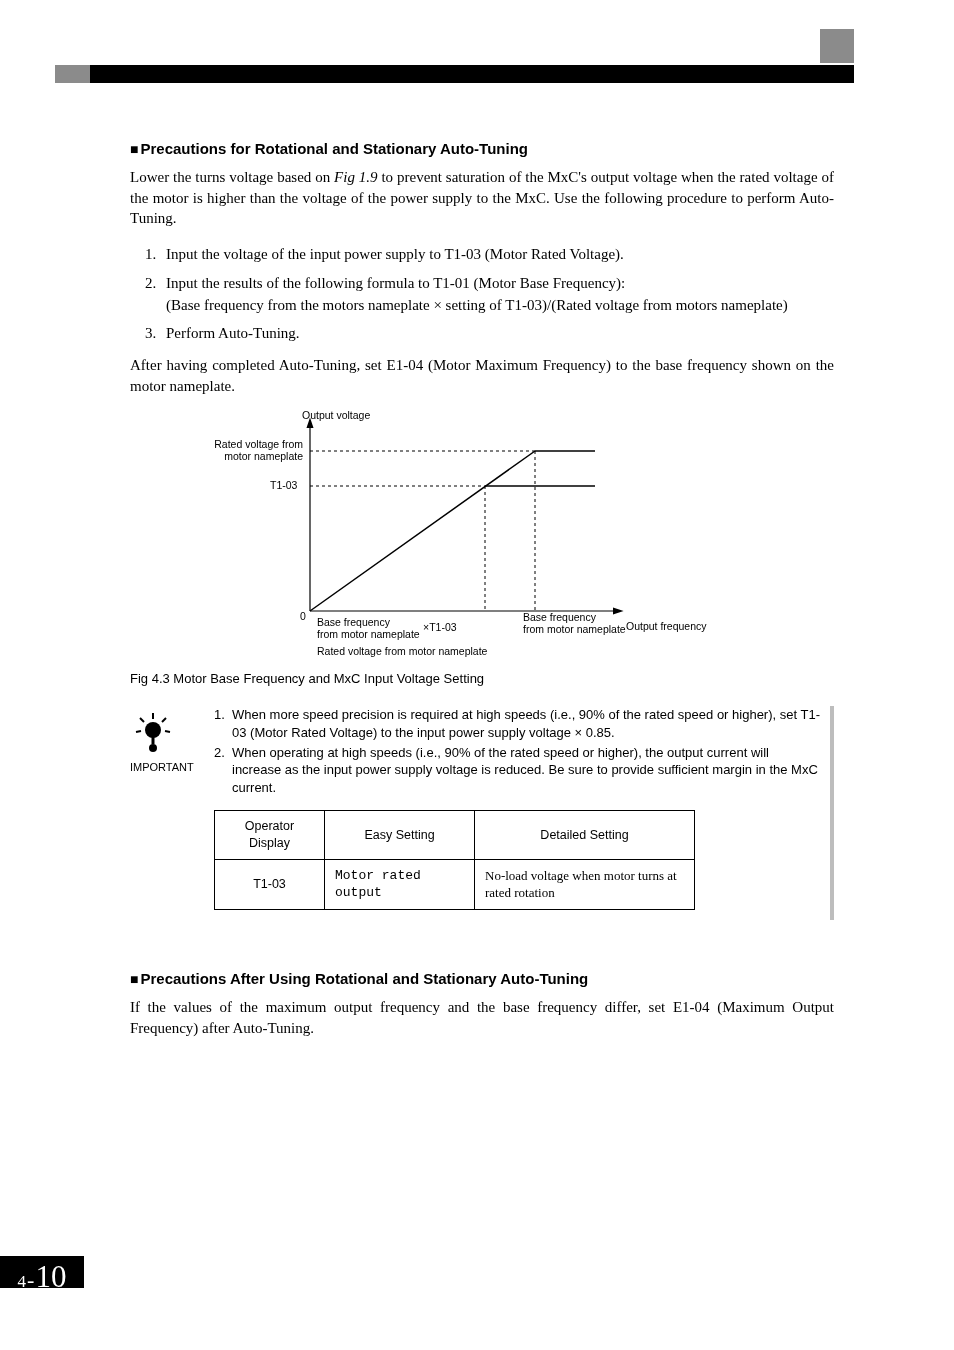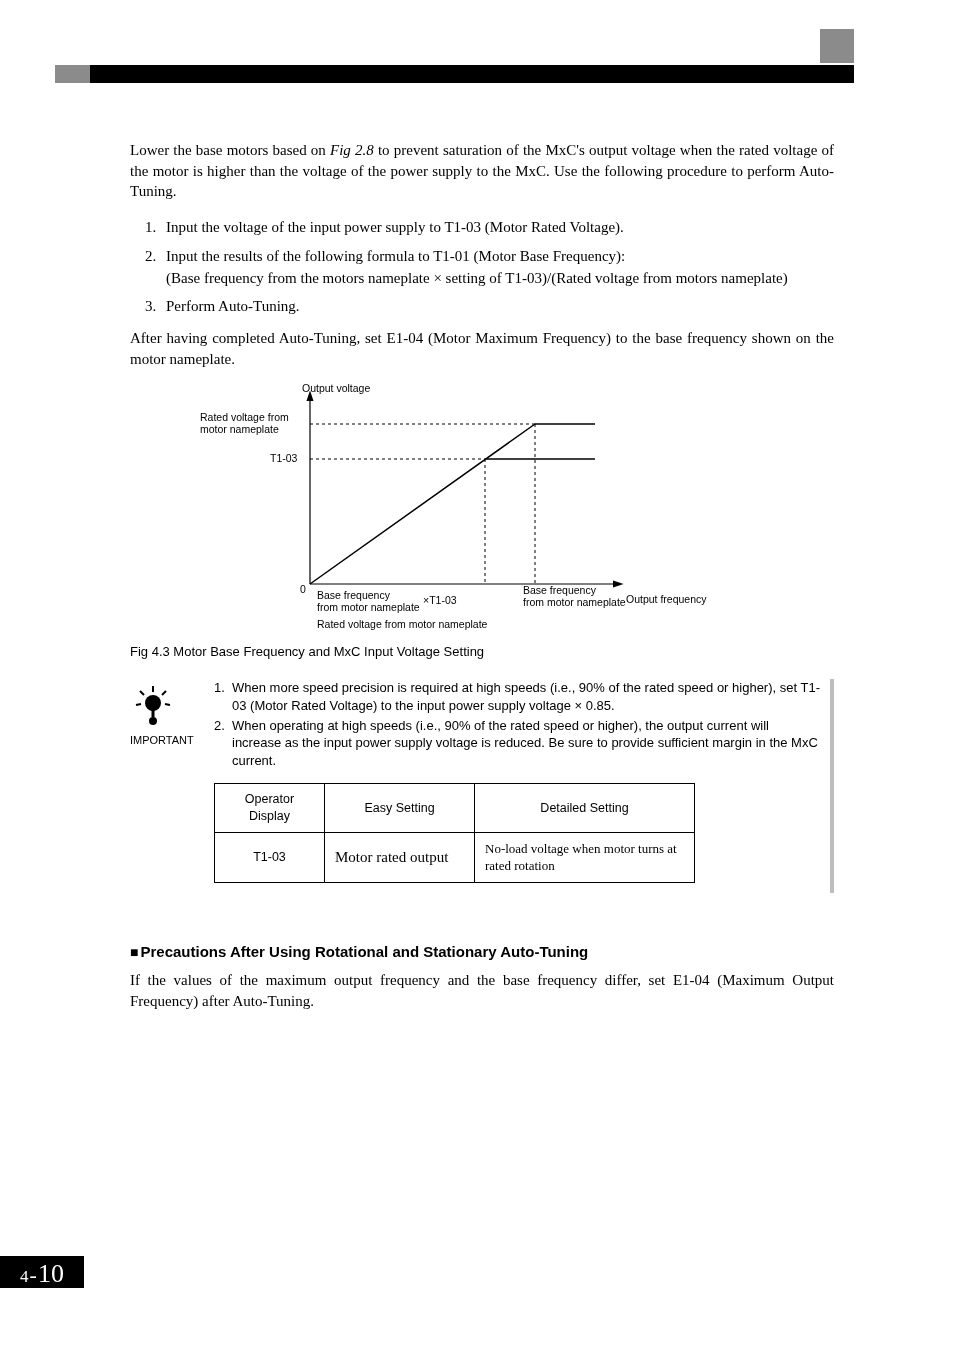--- a/index.html
+++ b/index.html
@@ -25,45 +25,46 @@
   .important-left { width: 84px; min-width: 84px; text-align: left; font-family: Arial, Helvetica, sans-serif; font-size: 11px; padding-top: 4px; }
   .important-icon { width: 46px; height: 46px; margin: 0 auto 3px auto; }
   .important-right { flex: 1; font-family: Arial, Helvetica, sans-serif; font-size: 13px; line-height: 1.35; padding-right: 10px; }
   .important-right .note-line { display: flex; margin-bottom: 2px; }
   .note-num { min-width: 18px; }
 
   table.settings { border-collapse: collapse; margin: 14px 0 10px 0; font-size: 13px; }
   table.settings th, table.settings td { border: 1px solid #000; padding: 7px 10px; vertical-align: middle; }
   table.settings th { font-family: Arial, Helvetica, sans-serif; font-weight: normal; font-size: 12.5px; text-align: center; }
   table.settings td.opcol { font-family: Arial, Helvetica, sans-serif; font-size: 12.5px; text-align: center; width: 110px; }
-  table.settings td.easy { font-family: Liberation Serif, serif; font-size: 15px; width: 150px; }
+  table.settings td.easy { font-family: Liberation Mono, monospace; font-size: 13px; width: 150px; }
   table.settings td.det { font-family: "Times New Roman", serif; font-size: 13px; width: 220px; }
 
   .sect2 { margin-top: 50px; }
 
   .page-num { position: absolute; bottom: 62px; left: 0; background: #000; color: #fff; width: 84px; height: 32px; display: flex; align-items: baseline; justify-content: center; font-family: "Times New Roman", serif; padding-top: 3px; }
   .page-num .ch { font-size: 17px; }
   .page-num .dash { font-size: 22px; margin: 0 1px; }
-  .page-num .pg { font-size: 26px; }
+  .page-num .pg { font-size: 31px; }
 
   
   .fig-label { position: absolute; white-space: nowrap; }
 </style>
 </head>
 <body>
 
 <div class="page">
   <div class="topbar-gray"></div>
   <div class="topbar-black"></div>
   <div class="topbar-inner-gray"></div>
 
   <div class="content">
 
+    <h3 class="sect">Precautions for Rotational and Stationary Auto-Tuning</h3>
     <p class="body">
-      <span>Lower the base motors based on </span><em>Fig 2.8</em><span> to prevent saturation of the MxC's output voltage when the rated voltage of the motor is higher than the voltage of the power supply to the MxC. Use the following procedure to perform Auto-Tuning.</span>
+      <span>Lower the turns voltage based on </span><em>Fig 1.9</em><span> to prevent saturation of the MxC's output voltage when the rated voltage of the motor is higher than the voltage of the power supply to the MxC. Use the following procedure to perform Auto-Tuning.</span>
     </p>
     <ol class="main">
       <li>Input the voltage of the input power supply to T1-03 (Motor Rated Voltage).</li>
       <li>
         <span>Input the results of the following formula to T1-01 (Motor Base Frequency):</span><br>
         <span class="indent-sub">(Base frequency from the motors nameplate × setting of T1-03)/(Rated voltage from motors nameplate)</span>
       </li>
       <li>Perform Auto-Tuning.</li>
     </ol>
     <p class="body">After having completed Auto-Tuning, set E1-04 (Motor Maximum Frequency) to the base frequency shown on the motor nameplate.</p>
@@ -89,21 +90,21 @@
 
         <line x1="335" y1="40" x2="335" y2="200" stroke="#000" stroke-width="1" stroke-dasharray="3,3"></line>
 
         <line x1="110" y1="200" x2="335" y2="40" stroke="#000" stroke-width="1.5"></line>
 
         <line x1="335" y1="40" x2="395" y2="40" stroke="#000" stroke-width="1.5"></line>
 
         <line x1="285" y1="75" x2="395" y2="75" stroke="#000" stroke-width="1.5"></line>
       </svg>
       <div class="fig-label" style="top:-2px; left:102px;text-align:right;">Output voltage</div>
-      <div class="fig-label" style="top:28px; left:0px; text-align:left; width:103px; white-space:normal; line-height:1.1;">Rated voltage from<br>motor nameplate</div>
+      <div class="fig-label" style="top:28px; left:0px; text-align:right; width:103px; white-space:normal; line-height:1.1;">Rated voltage from<br>motor nameplate</div>
       <div class="fig-label" style="top:68px; left:70px;">T1-03</div>
       <div class="fig-label" style="top:199px; left:100px;">0</div>
       <div class="fig-label" style="top:206px; left:117px; line-height:1.1;">Base frequency<br>from motor nameplate</div>
       <div class="fig-label" style="top:210px; left:223px;">×T1-03</div>
       <div class="fig-label" style="top:234px; left:117px;">Rated voltage from motor nameplate</div>
       <div class="fig-label" style="top:201px; left:323px; line-height:1.1;">Base frequency<br>from motor nameplate</div>
       <div class="fig-label" style="top:188px; left:426px;margin-top:21px;">Output frequency</div>
     </div>
     <div class="figure-caption">Fig 4.3  Motor Base Frequency and MxC Input Voltage Setting</div>
 

